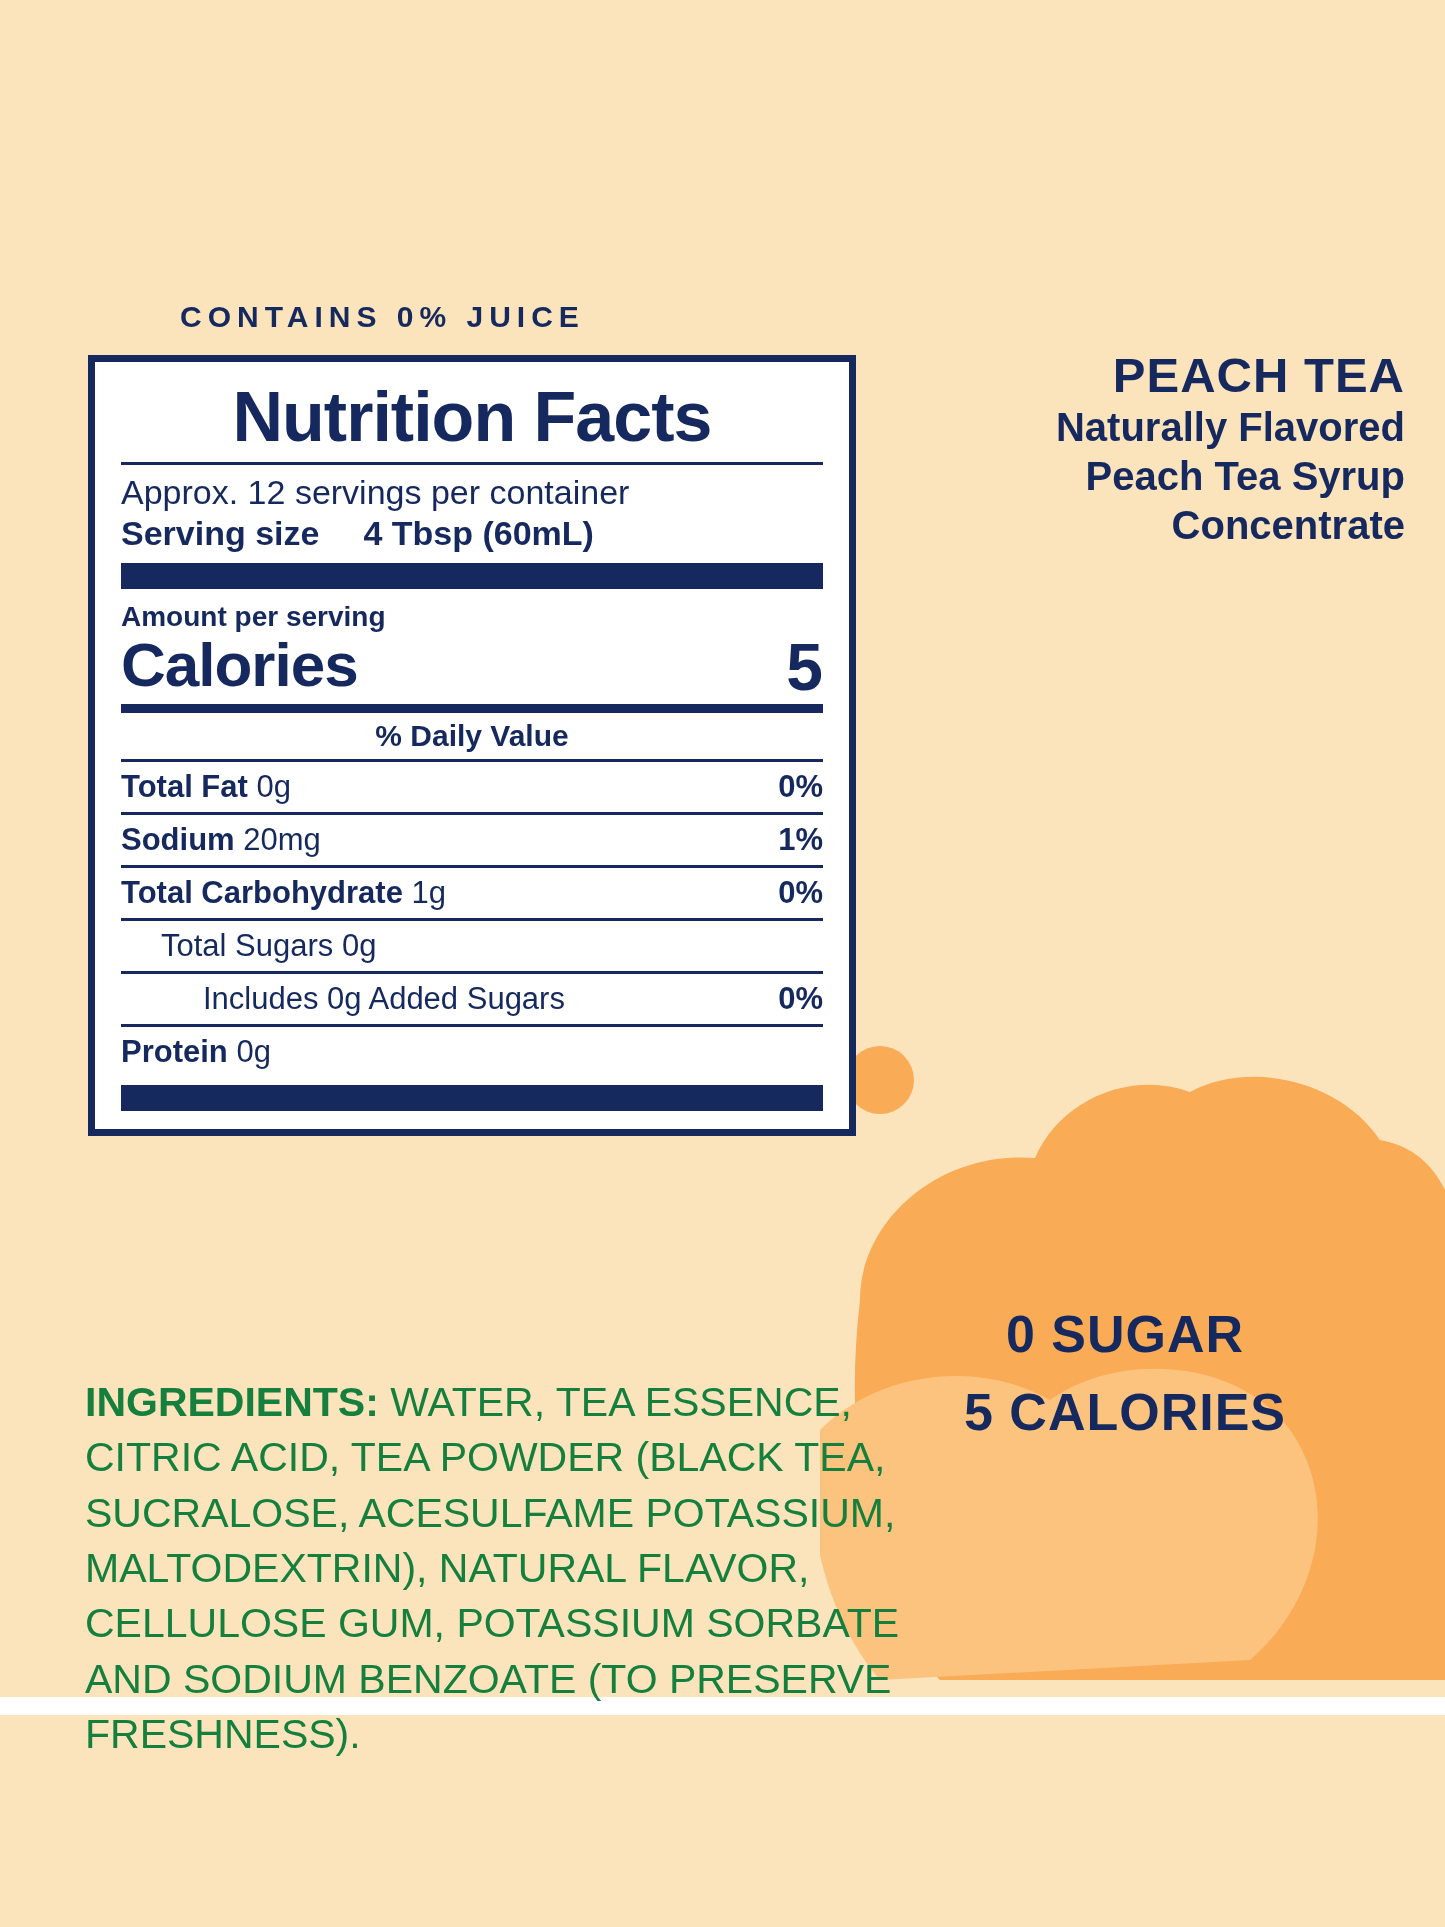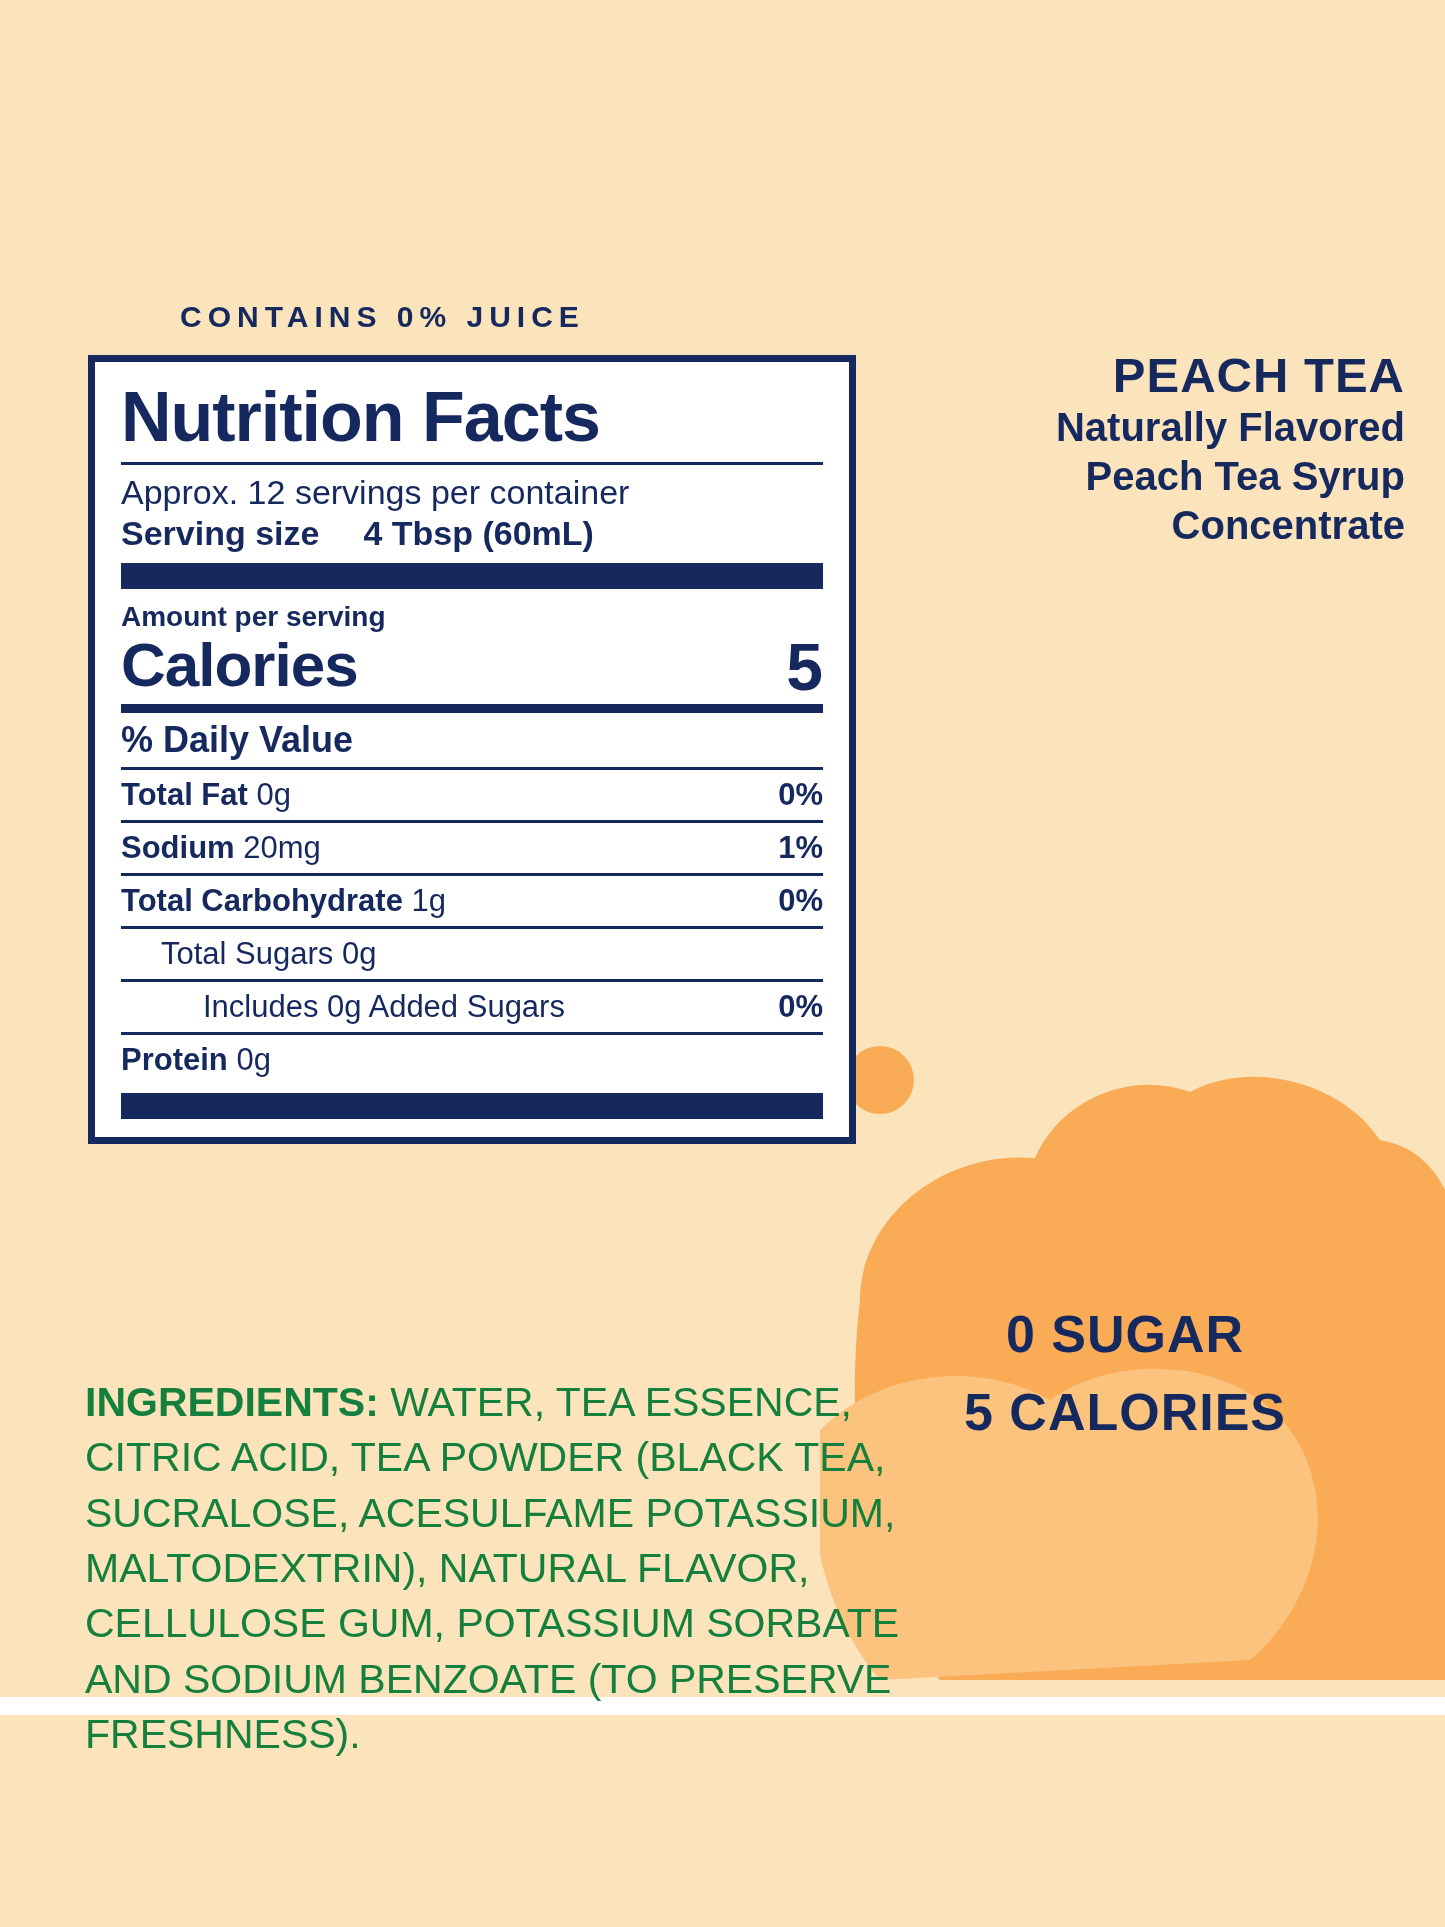--- a/index.html
+++ b/index.html
@@ -70,20 +70,21 @@
     border: 7px solid #15295e;
     padding: 14px 26px 18px 26px;
   }
 
   .nf-title {
     font-size: 70px;
     font-weight: bold;
     line-height: 1.0;
     letter-spacing: -1px;
     margin: 6px 0 10px 0;
+    text-align: center;
   }
 
   .rule-thin { border-top: 3px solid #15295e; }
   .rule-mid  { border-top: 9px solid #15295e; }
   .rule-thick{ height: 26px; background: #15295e; margin: 10px 0 0 0; }
   .rule-thick2{ height: 26px; background: #15295e; margin: 8px 0 0 0; }
 
   .servings {
     font-size: 34px;
     margin: 8px 0 2px 0;
@@ -104,22 +105,22 @@
   .cal-row {
     display: flex;
     align-items: flex-end;
     justify-content: space-between;
     margin: -4px 0 4px 0;
   }
   .cal-label { font-size: 62px; font-weight: bold; letter-spacing: -1px; }
   .cal-value { font-size: 66px; font-weight: bold; line-height: 1; }
 
   .dv-head {
-    text-align: left;
-    font-size: 36px;
+    text-align: center;
+    font-size: 30px;
     font-weight: bold;
     padding: 6px 0 6px 0;
   }
 
   .nut-row {
     display: flex;
     justify-content: space-between;
     align-items: baseline;
     font-size: 31px;
     padding: 7px 0 7px 0;

